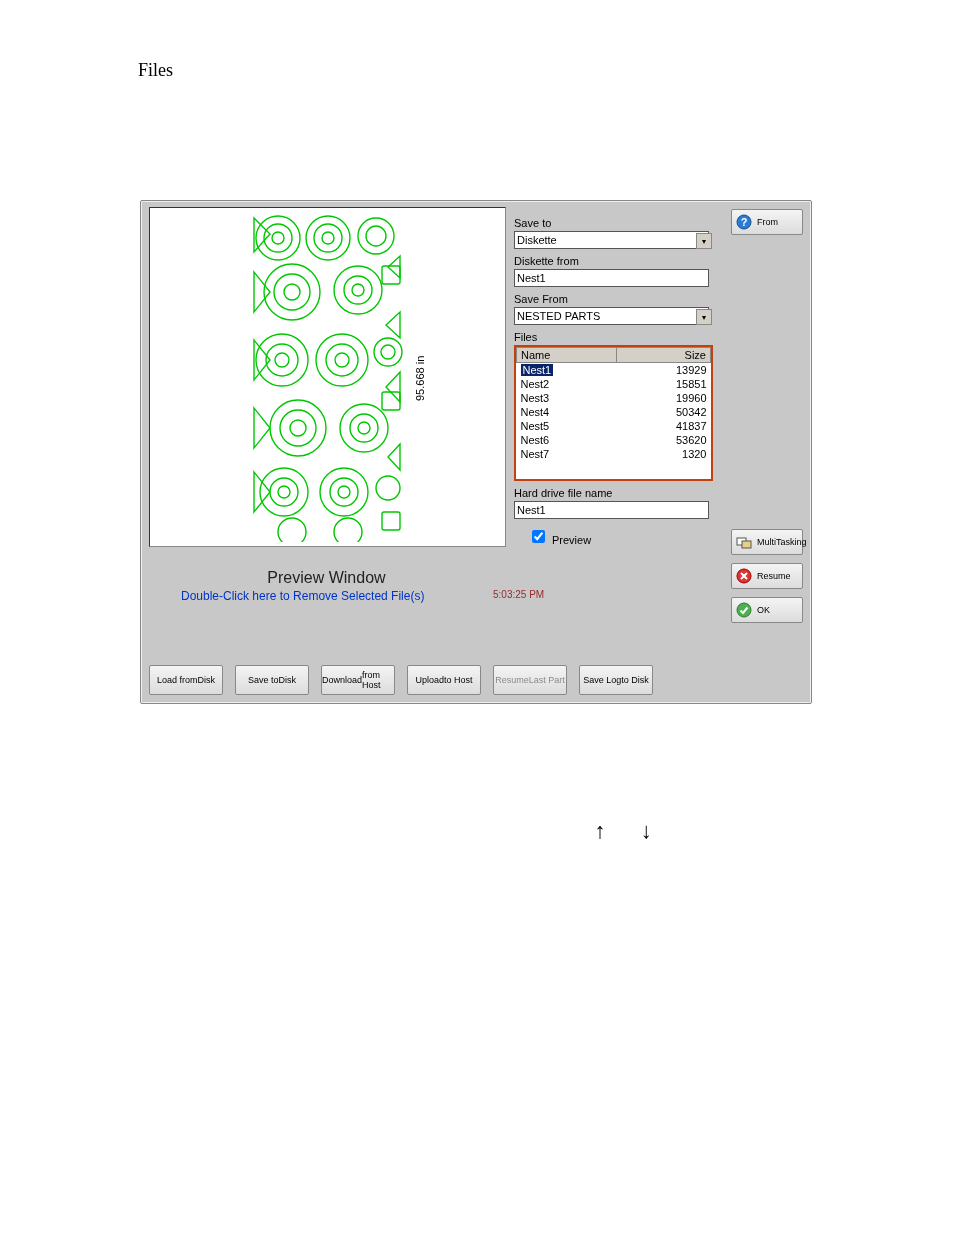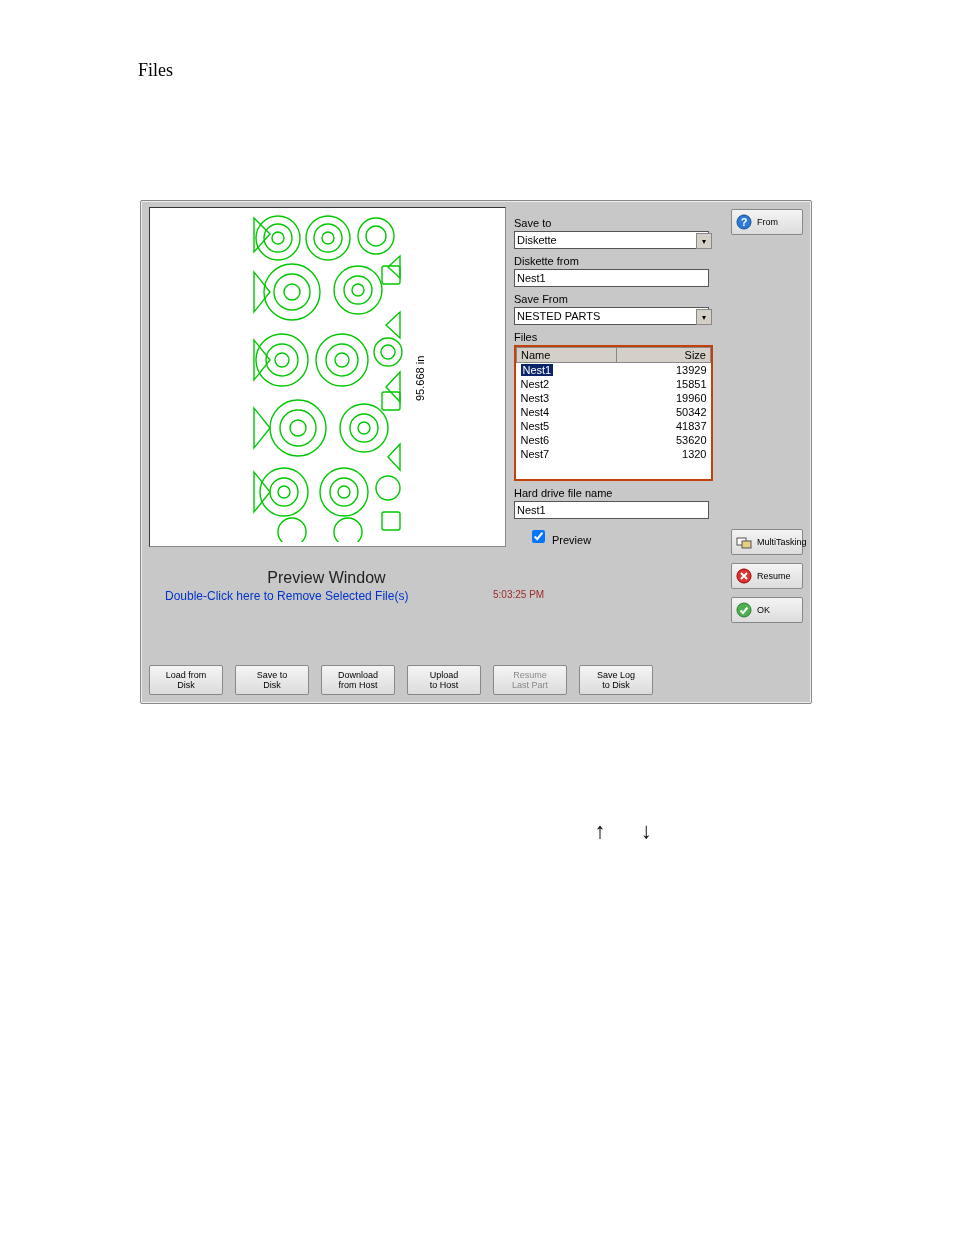--- a/index.html
+++ b/index.html
@@ -5,21 +5,21 @@
   html,body{margin:0;padding:0;background:#fff;font-family:Arial,Helvetica,sans-serif;}
   .page{width:954px;height:1235px;position:relative;color:#000;}
   .header-title{position:absolute;left:138px;top:60px;font-size:18px;font-family:Georgia,serif;}
   
   .dialog{position:absolute;left:140px;top:200px;width:670px;height:502px;background:#c9c8c8;border:1px solid #888;border-radius:2px;box-shadow:0 0 0 1px #eee inset;}
   .preview-frame{position:absolute;left:8px;top:6px;width:355px;height:338px;background:#fff;border:1px inset #888;display:flex;align-items:center;justify-content:center;}
   .preview-svg{display:block;}
   .dim-x{position:absolute;left:8px;top:348px;width:355px;text-align:center;font-size:12px;}
   .dim-y{position:absolute;left:386px;top:170px;font-size:11px;transform:rotate(-90deg);transform-origin:left top;}
   .preview-caption{position:absolute;left:8px;top:368px;width:355px;text-align:center;font-size:16px;color:#222;}
-  .remove-line{position:absolute;left:24px;top:388px;font-size:12px;color:#0033cc;cursor:pointer;}
+  .remove-line{position:absolute;left:40px;top:388px;font-size:12px;color:#0033cc;cursor:pointer;}
   .clock{position:absolute;left:352px;top:388px;font-size:10px;color:#9a2a2a;}
   
   .rcol{position:absolute;left:373px;top:10px;width:200px;font-size:11px;}
   .fld-label{margin-top:6px;margin-bottom:2px;}
   .fld-input, .fld-select{width:195px;font-size:11px;height:18px;border:1px solid #555;background:#fff;padding:0 2px;box-sizing:border-box;}
   .fld-select{appearance:none;background:linear-gradient(#fff,#fff);padding-right:18px;}
   .sel-wrap{position:relative;}
   .sel-arrow{position:absolute;right:2px;top:2px;width:14px;height:14px;background:#d4d0c8;border:1px solid #888;display:flex;align-items:center;justify-content:center;font-size:8px;pointer-events:none;}
   .file-table{width:195px;height:132px;background:#fff;border:2px solid #c2410c;overflow:auto;font-size:11px;}
   .file-table table{width:100%;border-collapse:collapse;}
@@ -31,21 +31,21 @@
   .chk-line{margin-top:8px;font-size:11px;display:flex;align-items:flex-end;gap:4px;margin-left:14px;}
   
   .side-btns{position:absolute;left:590px;top:8px;width:72px;}
   .side-btn{width:72px;height:26px;margin-bottom:8px;background:linear-gradient(#f4f4f4,#dcdcdc);border:1px solid #888;border-radius:2px;display:flex;align-items:center;gap:5px;padding:0 4px;font-size:9px;cursor:pointer;box-sizing:border-box;}
   .side-btn .icon-slot{width:16px;height:16px;display:flex;align-items:center;justify-content:center;}
   .side-multitask{margin-top:294px;}
   .side-cancel{margin-top:8px;}
   .side-ok{margin-top:8px;}
   
   .bot{position:absolute;left:8px;bottom:8px;display:flex;gap:12px;}
-  .bot-btn{width:72px;height:28px;background:linear-gradient(#f4f4f4,#dcdcdc);border:1px solid #888;border-radius:2px;display:flex;flex-direction:column;align-items:center;justify-content:center;font-size:9px;line-height:10px;cursor:pointer;}
+  .bot-btn{width:72px;height:28px;background:linear-gradient(#f4f4f4,#dcdcdc);border:1px solid #888;border-radius:2px;display:flex;flex-direction:row;align-items:center;justify-content:center;font-size:9px;line-height:10px;cursor:pointer;}
   .bot-btn.disabled{color:#8a8a8a;cursor:default;}
   
   .arrows{position:absolute;left:580px;top:818px;font-size:22px;}
   .arrows span{display:inline-block;width:40px;text-align:center;}
 </style>
 </head>
 <body>
 
 <div class="page">
   <div class="header-title">Files</div>

